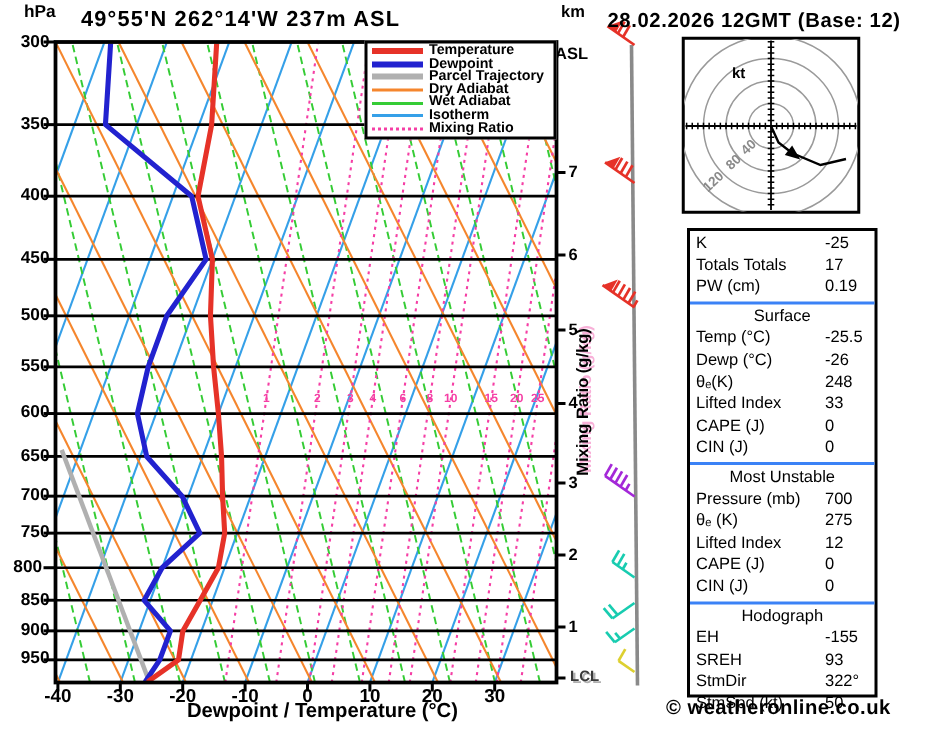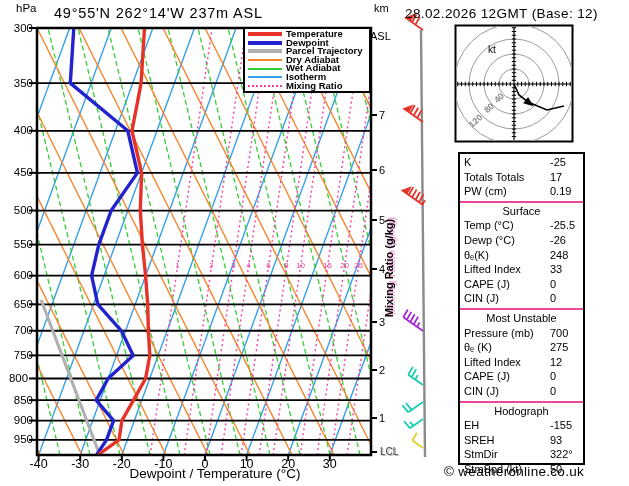--- a/index.html
+++ b/index.html
@@ -1,42 +1,42 @@
 <!DOCTYPE html>
 <html><head>
 <meta charset="utf-8">
 <style>
   html,body{margin:0;padding:0;background:#fff;}
   .screen{position:relative;width:629px;height:486px;background:#fff;
           font-family:"Liberation Sans",sans-serif;overflow:hidden;}
-  .lbl{position:absolute;color:#000;font-weight:normal;white-space:nowrap;}
+  .lbl{position:absolute;color:#000;font-weight:bold;white-space:nowrap;}
   svg{position:absolute;left:0;top:0;z-index:1;}
   .ovl{z-index:3;}
   
   .legend{position:absolute;left:243px;top:27px;width:128px;height:66px;border:2px solid #000;
           background:#fff;box-sizing:border-box;display:flex;flex-direction:column;
           justify-content:space-around;padding:1px 0;z-index:4;}
   .lrow{display:flex;align-items:center;height:8.6px;}
   .lswatch{width:34px;flex:0 0 auto;margin:0 4px 0 3px;}
   .llabel{font-size:9.5px;font-weight:bold;line-height:8.6px;color:#000;}
   
   .ptable{position:absolute;left:458px;top:152px;width:127px;height:313px;border:2px solid #000;
           background:#fff;box-sizing:border-box;font-size:11px;color:#000;z-index:4;}
-  .tsec{border-top:2px solid #ec4899;padding:1px 0 2px 0;}
+  .tsec{border-top:2px solid #3b82f6;padding:1px 0 2px 0;}
   .tsec:first-child{border-top:none;}
   .trow{position:relative;height:14.6px;line-height:14.6px;padding-left:4px;}
   .tval{position:absolute;left:90px;top:0;}
   .thead{height:14.6px;line-height:14.6px;text-align:center;}
   
   .vlabel{position:absolute;left:305px;top:261px;width:170px;height:14px;text-align:center;
           font-size:11px;font-weight:bold;color:#000;transform:rotate(-90deg);z-index:2;
           text-shadow:2px 2px 0 #f8b0d8;}
   .ringlbl{position:absolute;color:#8a8a8a;font-size:9px;font-weight:bold;
            transform:rotate(-43deg);z-index:4;}
-  .lcl{position:absolute;left:380px;top:446px;font-size:10px;font-weight:normal;color:#3a3a3a;
+  .lcl{position:absolute;left:380px;top:446px;font-size:10px;font-weight:bold;color:#3a3a3a;
        text-shadow:1.5px 1px 0 #b0b0b0;z-index:3;}
 </style>
 </head>
 <body>
 
 <div class="screen">
 
   <svg id="plot-svg" width="629" height="486" viewBox="0 0 629 486">
     <defs>
       <clipPath id="plotclip">

